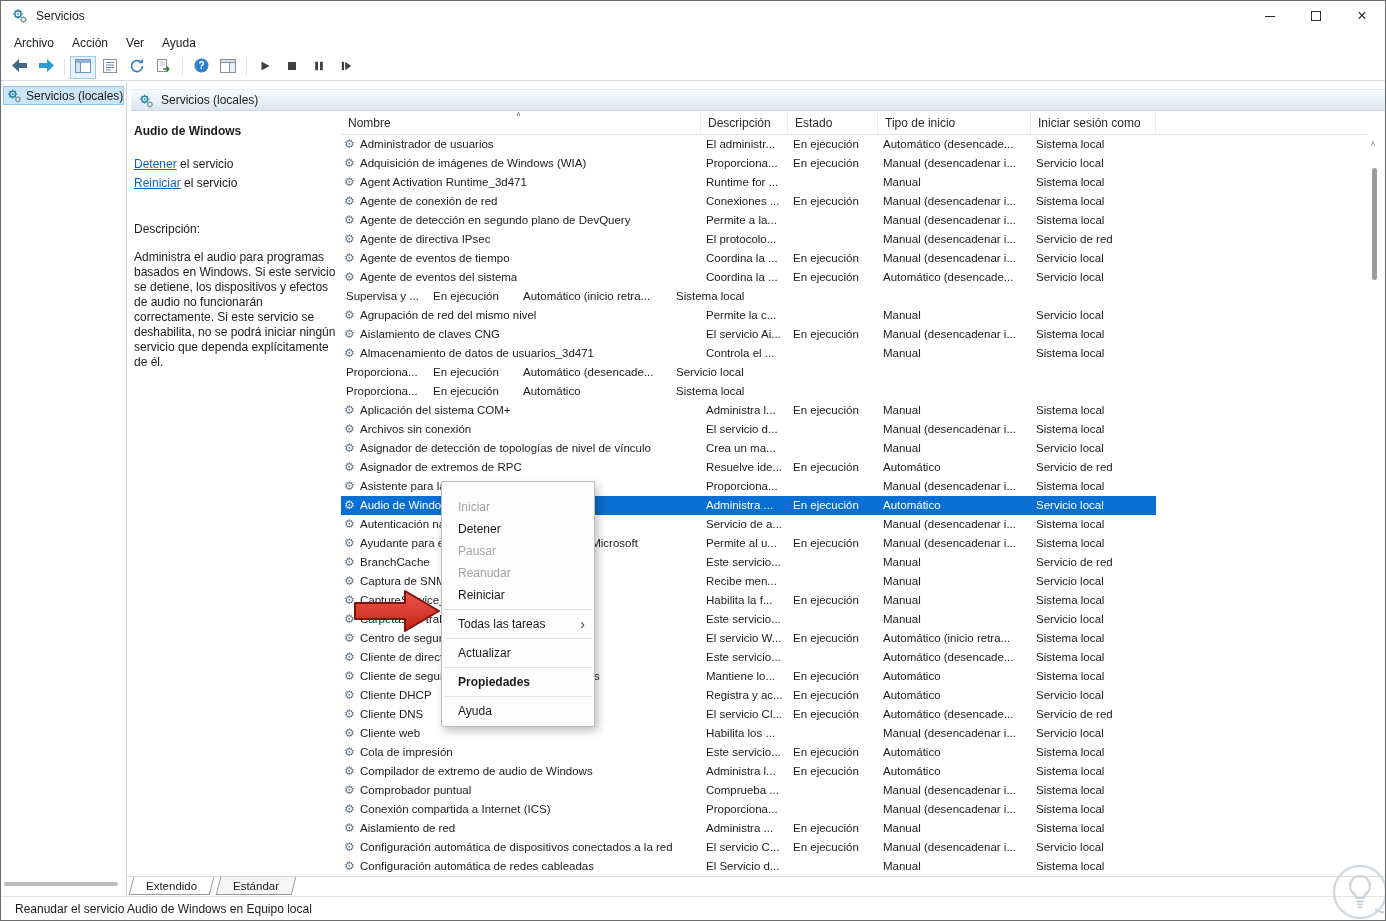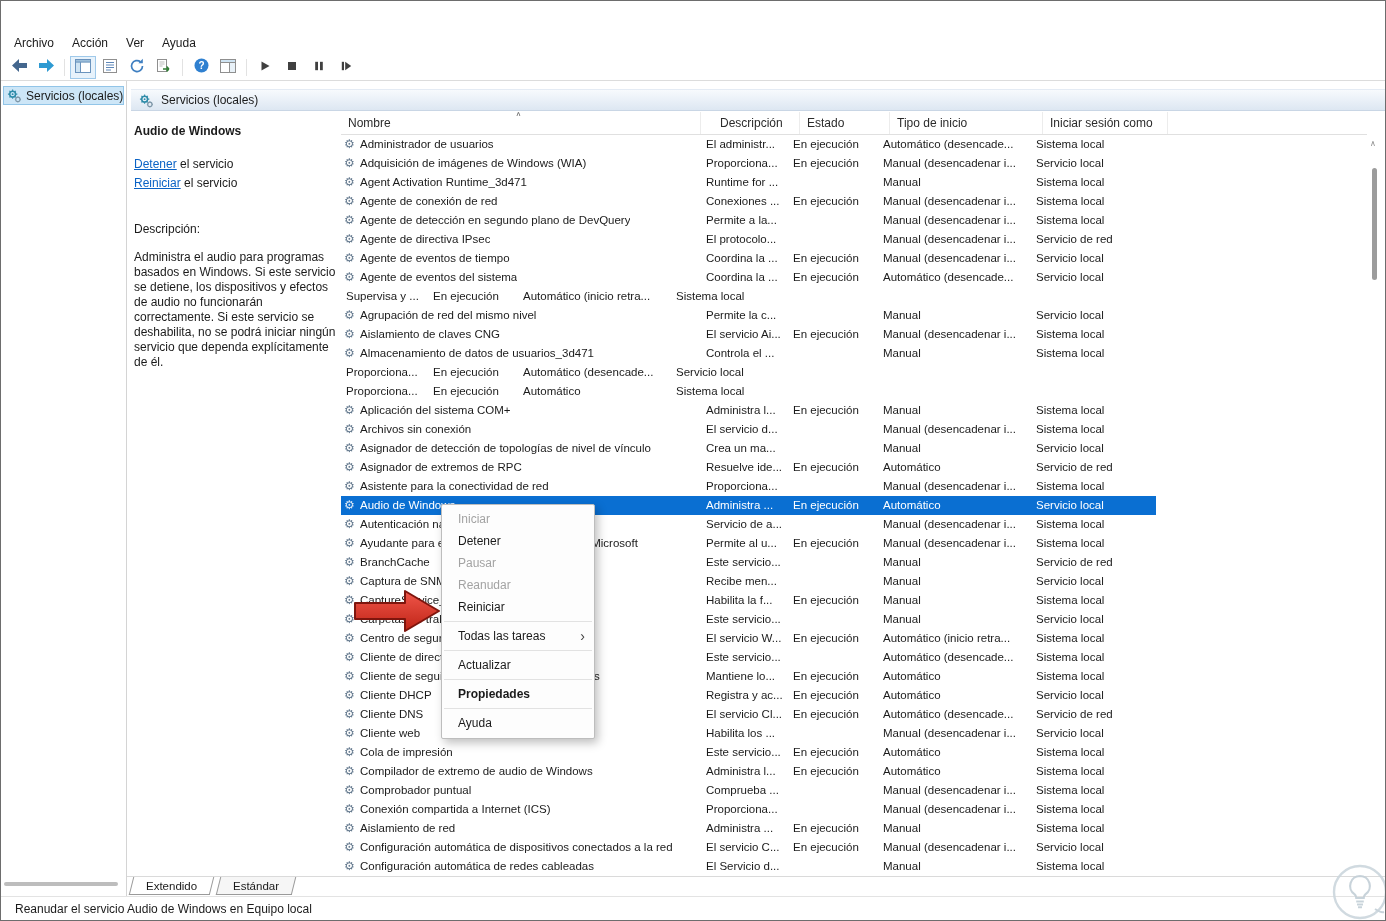--- a/index.html
+++ b/index.html
@@ -65,22 +65,22 @@
   .gear::before { content:"⚙"; font-size:12px; color:#64798e; font-family:"DejaVu Sans", sans-serif; }
   .trow.selected .gear::before { color:#dce9f6; }
   .nm { overflow:hidden; white-space:nowrap; }
 
   
   .v-scroll-up::before { content:"∧"; position:absolute; font-size:8px; color:#8a8a8a; }
   .v-scroll-up { position:absolute; left:1369px; top:138px; width:10px; height:10px; }
   .v-scroll-thumb { position:absolute; left:1371px; top:167px; width:5px; height:112px; background:#9c9c9c; border-radius:3px; }
 
   
-  .context-menu { position:absolute; left:440px; top:503px; width:154px; background:#fdfdfd; border:1px solid #bdbdbd; border-radius:2px;
-                  box-shadow:3px 4px 10px rgba(0,0,0,.25); padding:3px 0 4px 0; z-index:50; }
+  .context-menu { position:absolute; left:440px; top:480px; width:154px; background:#fdfdfd; border:1px solid #bdbdbd; border-radius:2px;
+                  box-shadow:3px 4px 10px rgba(0,0,0,.25); padding:14px 0 4px 0; z-index:50; }
   .cm-item { position:relative; height:22px; line-height:22px; padding-left:16px; font-size:12px; color:#1a1a1a; white-space:nowrap; }
   .cm-item.disabled { color:#a3a3a3; }
   .cm-item.bold { font-weight:bold; }
   .cm-sep { height:1px; background:#e2e2e2; margin:3px 2px; }
   .cm-arrow { position:absolute; right:9px; top:0; }
   .cm-arrow::before { content:"›"; font-size:14px; color:#444; }
 
   
   .red-arrow { position:absolute; left:352px; top:584px; width:88px; height:52px; z-index:70; pointer-events:none; }
 
@@ -94,20 +94,43 @@
   .statusbar { position:absolute; left:0; right:0; bottom:0; height:24px; border-top:1px solid #e3e3e3; display:flex; align-items:center; padding-left:14px; background:#fff; font-size:12px; }
 
   
   .watermark { position:absolute; left:1330px; top:862px; width:58px; height:58px; z-index:40; pointer-events:none; opacity:.9; }
 </style>
 </head>
 <body>
 
 <div class="window">
 
+  <div class="titlebar">
+    <span class="app-icon js-services-icon">
+        <svg width="16" height="16" viewBox="0 0 16 16">
+          <circle cx="6" cy="6" r="3.1" fill="none" stroke="#2e8ba8" stroke-width="1.6"></circle>
+          <circle cx="6" cy="6" r="1" fill="#2e8ba8"></circle>
+          <path d="M6 1v2M6 9v2M1 6h2M9 6h2M2.6 2.6l1.3 1.3M8.1 8.1l1.3 1.3M9.4 2.6 8.1 3.9M3.9 8.1 2.6 9.4" stroke="#2e8ba8" stroke-width="1.1"></path>
+          <circle cx="11.6" cy="11.6" r="2.3" fill="none" stroke="#7d96a8" stroke-width="1.3"></circle>
+          <path d="M11.6 8.4v1M11.6 13.8v1M8.4 11.6h1M13.8 11.6h1" stroke="#7d96a8"></path>
+        </svg>
+      </span>
+    <span class="title-text">Servicios</span>
+    <div class="titlebar-controls">
+      <button class="win-btn">
+          <span class="min-glyph"></span>
+        </button>
+      <button class="win-btn">
+          <span class="max-glyph"></span>
+        </button>
+      <button class="win-btn">
+          <span class="close-glyph"></span>
+        </button>
+    </div>
+  </div>
 
   <div class="menubar">
       <span class="menu-item">Archivo</span>
       <span class="menu-item">Acción</span>
       <span class="menu-item">Ver</span>
       <span class="menu-item">Ayuda</span>
     </div>
 
   <div class="toolbar">
       <button class="tb-btn">
@@ -226,21 +249,21 @@
         </div>
       <div class="desc-label">Descripción:</div>
       <div class="desc-text">Administra el audio para programas basados en Windows. Si este servicio se detiene, los dispositivos y efectos de audio no funcionarán correctamente. Si este servicio se deshabilita, no se podrá iniciar ningún servicio que dependa explícitamente de él.</div>
     </div>
 
     <div class="col-headers">
         <div class="col-h" style="width: 360px;">
           <span>Nombre</span>
           <span class="sort-caret"></span>
         </div>
-        <div class="col-h" style="width: 87px; margin-left: 12px;">
+        <div class="col-h" style="width: 87px;">
           <span>Descripción</span>
         </div>
         <div class="col-h" style="width: 90px;">
           <span>Estado</span>
         </div>
         <div class="col-h" style="width: 153px;">
           <span>Tipo de inicio</span>
         </div>
         <div class="col-h" style="width: 125px;">
           <span>Iniciar sesión como</span>

